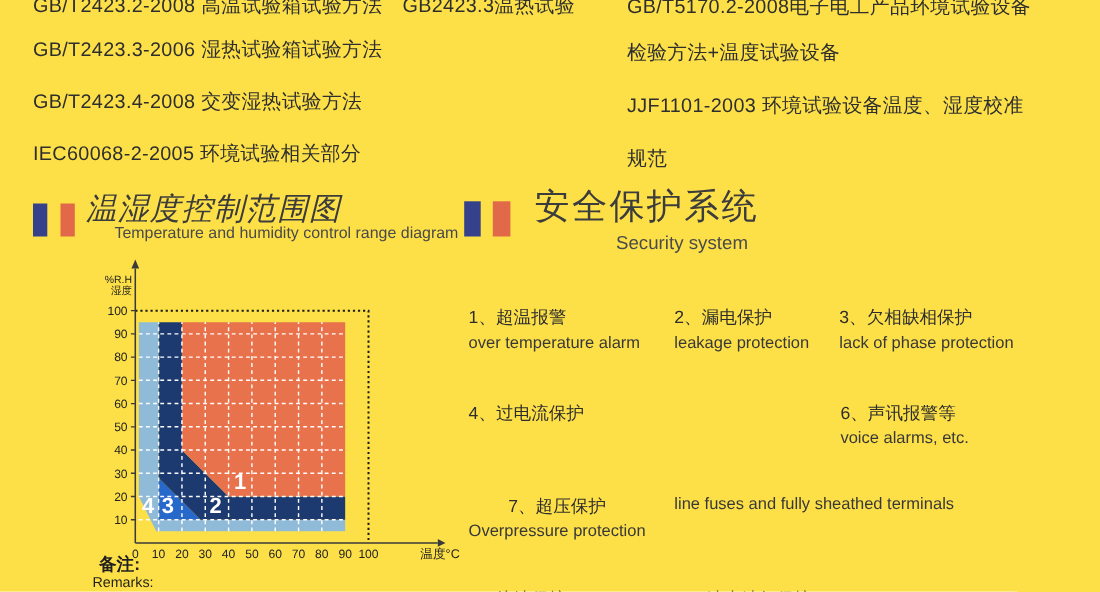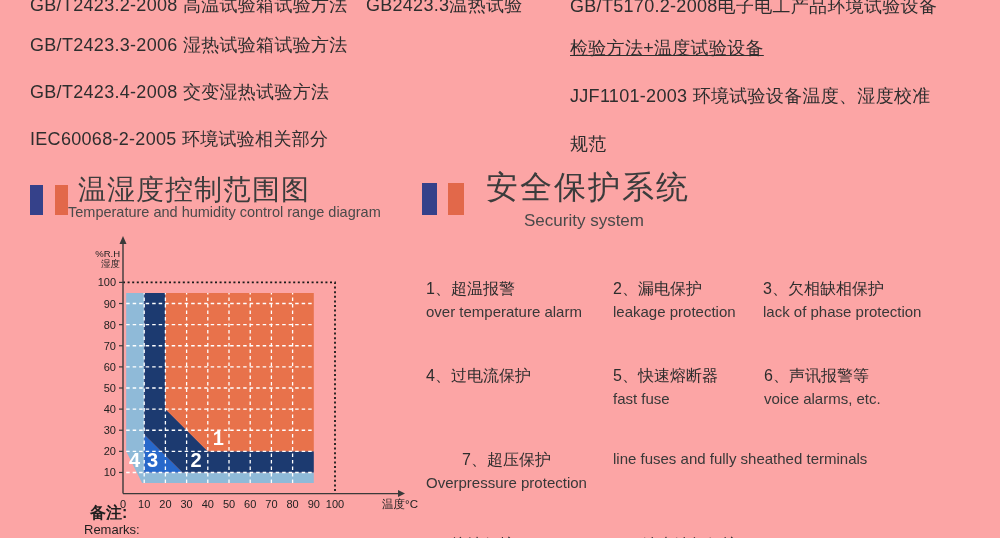--- a/index.html
+++ b/index.html
@@ -1,50 +1,50 @@
 <!DOCTYPE html>
 <html><head>
 <meta charset="utf-8">
 <style>
   html,body{margin:0;padding:0;background:#fff;}
-  .page{position:relative;width:1000px;height:538px;background:#fca5a5;overflow:hidden;
+  .page{position:relative;width:1000px;height:538px;background:#fde047;overflow:hidden;
         font-family:"Liberation Sans","DejaVu Sans",sans-serif;color:#2e2e2e;}
   .std-line{position:absolute;font-size:18px;letter-spacing:.3px;color:#2e2e2e;white-space:nowrap;}
   .bars{position:absolute;}
   .bar{position:absolute;top:0;}
   .sec-title{position:absolute;color:#3c3c3c;white-space:nowrap;}
-  .sec-sub{position:absolute;color:#4a4a4a;white-space:nowrap;}
+  .sec-sub{position:absolute;color:#4a4a4a;white-space:nowrap;margin-left:36px;}
   .sec-item{position:absolute;white-space:nowrap;margin-top:24px;}
   .sec-item .zh{font-size:16px;color:#2d2d2d;margin-bottom:3px;}
   .sec-item .en{font-size:15px;color:#383838;}
   #chart-svg{position:absolute;left:92px;top:232px;}
   #chart-svg text{font-family:"Liberation Sans","DejaVu Sans",sans-serif;}
   .remark-zh{position:absolute;left:90px;top:503px;font-size:16px;font-weight:bold;color:#1f1f1f;}
   .remark-en{position:absolute;left:84px;top:522px;font-size:13px;color:#1f1f1f;}
 </style>
 </head>
 <body>
 
 <div class="page">
 
   <div class="std-line" style="left:30px;top:-7px;">GB/T2423.2-2008 高温试验箱试验方法　GB2423.3温热试验</div>
   <div class="std-line" style="left:30px;top:33px;">GB/T2423.3-2006 湿热试验箱试验方法</div>
   <div class="std-line" style="left:30px;top:80px;">GB/T2423.4-2008 交变湿热试验方法</div>
   <div class="std-line" style="left:30px;top:127px;">IEC60068-2-2005 环境试验相关部分</div>
 
   <div class="std-line" style="left:570px;top:-6px;">GB/T5170.2-2008电子电工产品环境试验设备</div>
-  <div class="std-line" style="left:570px;top:36px;text-decoration:underline;">检验方法+温度试验设备</div>
+  <div class="std-line" style="left:570px;top:36px;">检验方法+温度试验设备</div>
   <div class="std-line" style="left:570px;top:84px;">JJF1101-2003 环境试验设备温度、湿度校准</div>
   <div class="std-line" style="left:570px;top:132px;">规范</div>
 
   <div class="bars" style="left:30px;top:185px;width:40px;height:30px;">
     <span class="bar" style="left: 0px; width: 13px; height: 30px; background: rgb(53, 65, 138);"></span>
     <span class="bar" style="left: 25px; width: 13px; height: 30px; background: rgb(226, 104, 74);"></span>
   </div>
-  <div class="sec-title" style="left:78px;top:171px;font-size:28px;letter-spacing:1px;">温湿度控制范围图</div>
+  <div class="sec-title" style="left:78px;top:171px;font-size:28px;letter-spacing:1px;font-style:italic;">温湿度控制范围图</div>
   <div class="sec-sub" style="left:68px;top:204px;font-size:14.5px;">Temperature and humidity control range diagram</div>
 
   <div class="bars" style="left:422px;top:183px;width:44px;height:32px;">
     <span class="bar" style="left: 0px; width: 15px; height: 32px; background: rgb(53, 65, 138);"></span>
     <span class="bar" style="left: 26px; width: 16px; height: 32px; background: rgb(226, 104, 74);"></span>
   </div>
   <div class="sec-title" style="left:486px;top:166px;font-size:32px;letter-spacing:2px;text-align:center;">安全保护系统</div>
   <div class="sec-sub" style="left:524px;top:211px;font-size:17px;">Security system</div>
 
   <svg id="chart-svg" width="335" height="290" viewBox="0 0 335 290">
@@ -125,24 +125,20 @@
     <div class="zh">2、漏电保护</div>
     <div class="en">leakage protection</div>
   </div>
   <div class="sec-item" style="left:763px;top:255px;">
     <div class="zh">3、欠相缺相保护</div>
     <div class="en">lack of phase protection</div>
   </div>
   <div class="sec-item" style="left:426px;top:342px;">
     <div class="zh">4、过电流保护</div>
   </div>
-  <div class="sec-item" style="left:613px;top:342px;">
-    <div class="zh">5、快速熔断器</div>
-    <div class="en">fast fuse</div>
-  </div>
   <div class="sec-item" style="left:764px;top:342px;">
     <div class="zh">6、声讯报警等</div>
     <div class="en">voice alarms, etc.</div>
   </div>
   <div class="sec-item" style="left:426px;top:426px;text-align:center;">
     <div class="zh">7、超压保护</div>
     <div class="en">Overpressure protection</div>
   </div>
   <div class="sec-item" style="left:613px;top:426px;">
     <div class="en">line fuses and fully sheathed terminals</div>

